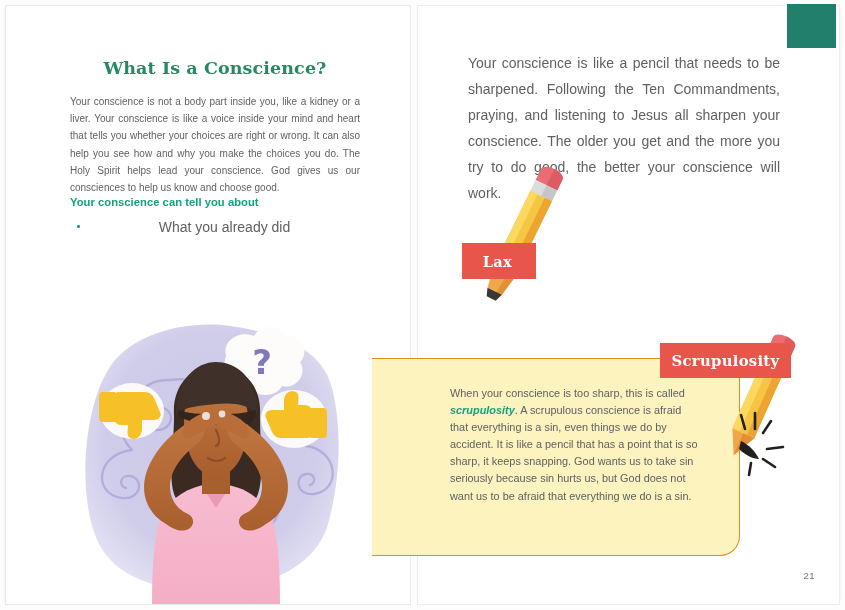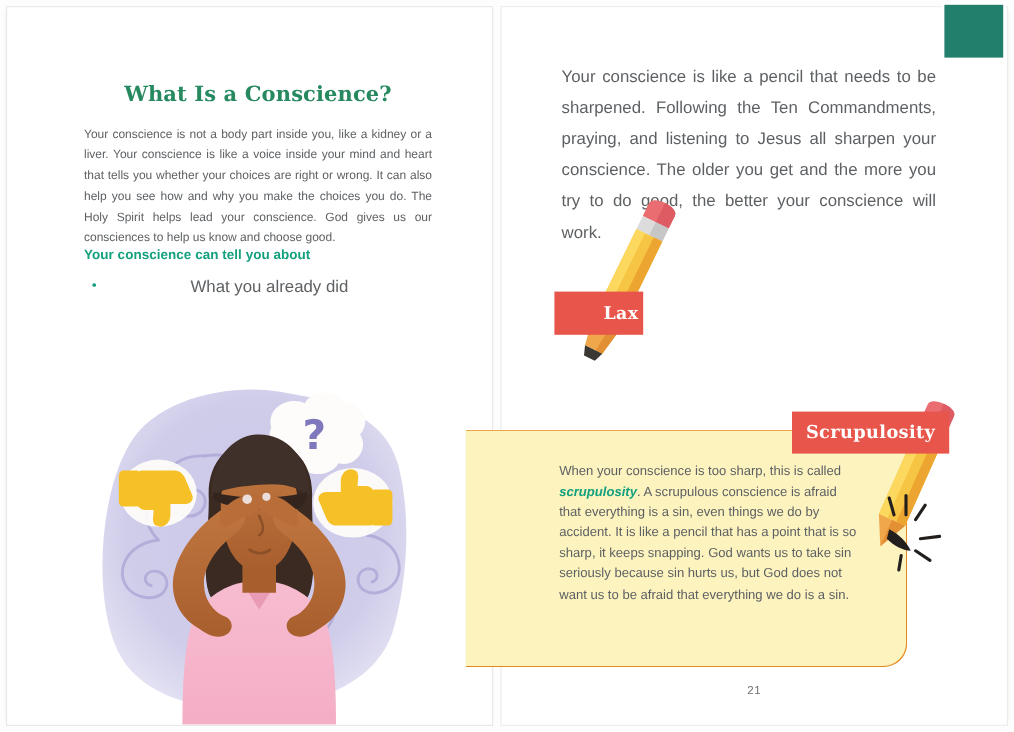--- a/index.html
+++ b/index.html
@@ -20,21 +20,21 @@
     top: 6px;
     height: 598px;
     background: #ffffff;
   }
   .page-left  { left: 6px;  width: 404px;
                 box-shadow: 0 0 0 1px #e9e9ea, -2px 0 4px -2px rgba(0,0,0,.12); }
   .page-right { left: 418px; width: 421px;
                 box-shadow: 0 0 0 1px #eceded, 2px 0 4px -2px rgba(0,0,0,.10); }
 
   
-  .left-body { position: absolute; left: 64px; top: 63px; width: 290px; }
+  .left-body { position: absolute; left: 64px; top: 52px; width: 290px; }
 
   .chapter-title {
     font-family: "DejaVu Serif", serif;
     font-weight: 700;
     font-size: 17.5px;
     color: #26895f;
     text-align: center;
     letter-spacing: .1px;
     margin-bottom: 15px;
   }
@@ -100,21 +100,21 @@
     position: absolute;
     background: #fcf3bf;
     border: 1.6px solid #e38b1f;
   }
   .callout-scrup {
     left: -30px; top: 358px;
     width: 368px; height: 198px;
     border-radius: 0 20px 20px 0;
     border-left: none;
   }
-  .callout-wrap { position: absolute; left: 418px; top: 0; width: 421px; height: 440px; }
+  .callout-wrap { position: absolute; left: 402px; top: 0; width: 421px; height: 440px; }
 
   .callout-text {
     position: absolute;
     font-size: 10.9px;
     line-height: 17.1px;
     color: #5e6164;
   }
   .scrup-text { left: 78px; top: 26px; width: 250px; text-align: left; }
   .term {
     font-weight: 700;
@@ -132,40 +132,40 @@
     display: flex;
     align-items: center;
     justify-content: center;
     letter-spacing: .3px;
   }
   .ribbon-lax {
     left: 462px; top: 243px;
     width: 74px; height: 36px;
     font-size: 14.5px;
     justify-content: flex-end;
-    padding-right: 4px;
+    padding-right: 24px;
   }
   .ribbon-scrup {
     left: 660px; top: 343px;
     width: 131px; height: 35px;
     font-size: 14.8px;
   }
 
   
   .pencil { position: absolute; }
   .pencil svg { display: block; }
   .pencil-lax   { left: 482px; top: 163px;  }
   .pencil-scrup { left: 705px; top: 333px;  }
 
   
   .page-num {
     position: absolute;
-    left: 418px; top: 570px;
+    left: 394px; top: 570px;
     width: 421px;
-    text-align: center;
+    text-align: right;
     font-size: 9.6px;
     color: #6d7073;
     letter-spacing: .4px;
   }
 </style>
 </head>
 <body>
 
 <div class="spread">
 

